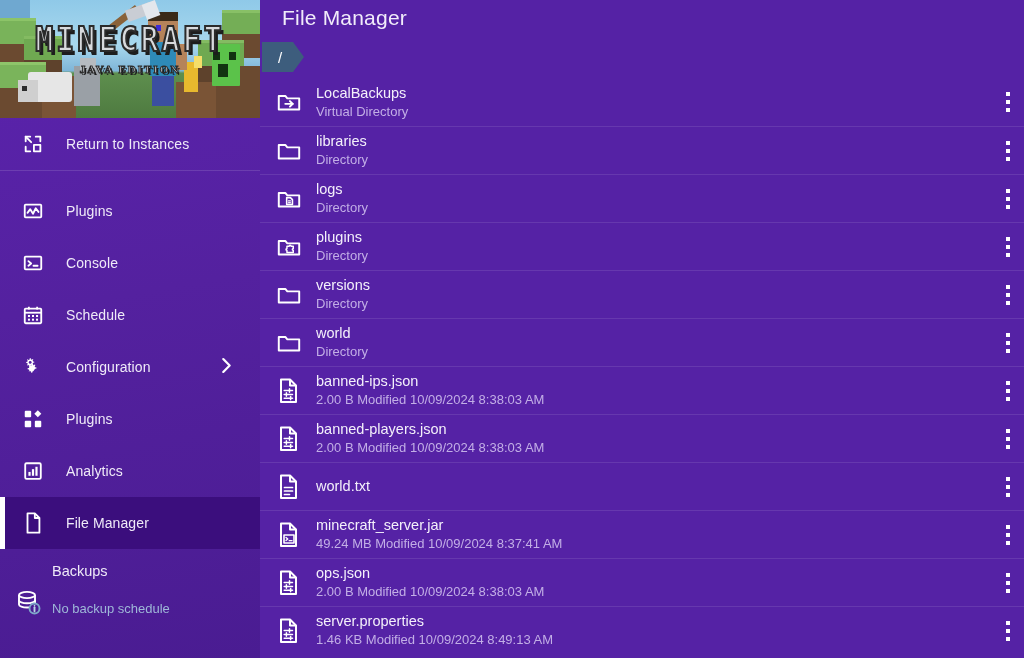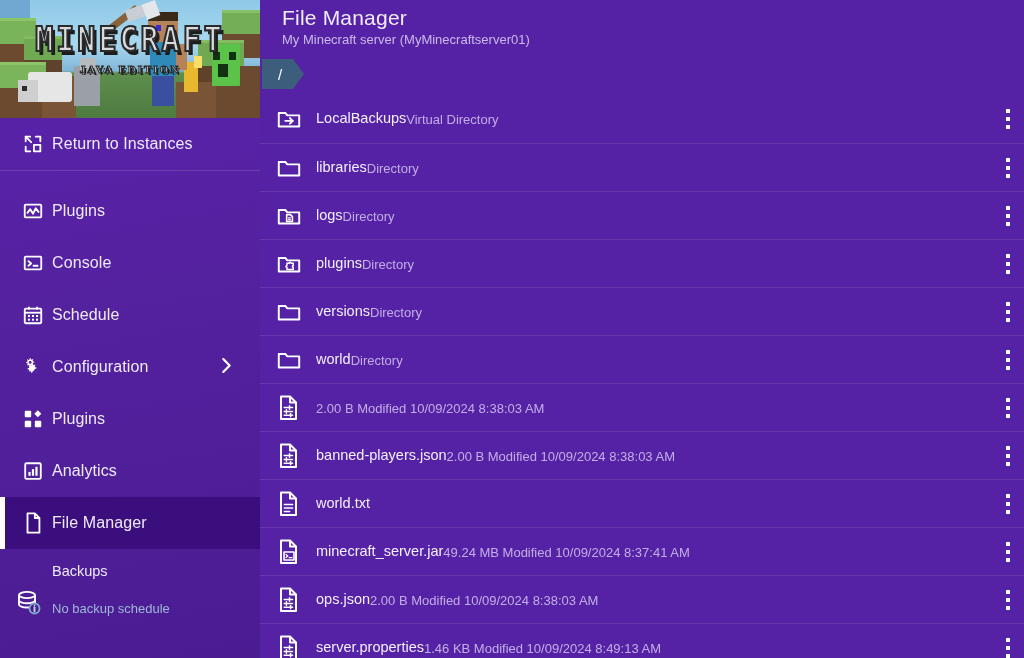--- a/index.html
+++ b/index.html
@@ -89,21 +89,21 @@
 
   
   .nav { position: relative; padding-top: 0; }
   .nav-item {
     display: flex; align-items: center;
     height: 52px; padding-left: 18px;
     color: #EDE8F6; font-size: 14.5px; cursor: pointer;
     position: relative;
   }
   .nav-item .ico { width: 30px; flex: 0 0 30px; display:flex; align-items:center; justify-content:center; }
-  .nav-item .lbl { margin-left: 4px; font-size: 16px; color: #EFEAF8; letter-spacing: .1px;}
+  .nav-item .lbl { margin-left: 18px; font-size: 14px; color: #EFEAF8; letter-spacing: .1px;}
   .nav-item .chev { position:absolute; right: 26px; top: 50%; transform: translateY(-50%); }
   .nav-item.active { background: #3B0E7D; }
   .nav-item.active::before {
     content:""; position:absolute; left:0; top:0; bottom:0; width:5px; background:#FFFFFF;
   }
   .nav-sep { height:1px; background: rgba(255,255,255,.13); margin: 0; }
   .nav-gap { height: 14px; }
 
   
   .backups { position: relative; padding-left: 10px; margin-top: 14px; }
@@ -128,21 +128,21 @@
 
   .file-list { margin-top: 6px; }
   .file-row {
     display:flex; align-items:center;
     height:48px; padding-left: 12px; position:relative;
     border-top: 1px solid rgba(255,255,255,.10);
     cursor:pointer;
   }
   .file-row:first-child { border-top: none; }
   .file-row .ficon { width:34px; flex:0 0 34px; display:flex; align-items:center; justify-content:center; }
-  .file-row .meta { margin-left: 10px; display:flex; flex-direction:row; justify-content:center; }
+  .file-row .meta { margin-left: 10px; display:flex; flex-direction:column; justify-content:center; }
   .file-row .fname { color:#F4F0FB; font-size:14.5px; line-height:17px; }
   .file-row .fsub  { color:#C2AEE6; font-size:13px; line-height:17px; margin-top:1px; }
   .kebab {
     position:absolute; right: 7px; top: 50%; transform: translateY(-50%);
     width: 18px; height: 30px; display:flex; flex-direction:column;
     align-items:center; justify-content:center; gap:4px; cursor:pointer;
   }
   .kebab i { display:block; width:4px; height:4px; background:#FFFFFF; }
 </style>
 </head>
@@ -317,21 +317,20 @@
         <div class="bk-sub">No backup schedule</div>
       </div>
 
     </nav>
   </aside>
 
   <section class="main">
 
     <div class="header">
       <div class="title">File Manager</div>
-      <div class="sub">My Minecraft server (MyMinecraftserver01)</div>
     </div>
 
     <div class="crumbs">
       <span class="crumb">/</span>
     </div>
 
     <div class="file-list" id="file-list">
         <div class="file-row">
           <span class="ficon">
             <svg width="26" height="26" viewBox="0 0 28 28" fill="none" stroke="#fff" stroke-width="2.1" stroke-linejoin="round">
@@ -443,20 +442,21 @@
         <line x1="8.2" y1="13.5" x2="16.5" y2="13.5"></line>
                 <line x1="13.5" y1="11.8" x2="13.5" y2="15.2"></line>
         <line x1="8.2" y1="17.5" x2="16.5" y2="17.5"></line>
                 <line x1="10.4" y1="15.8" x2="10.4" y2="19.2"></line>
         <line x1="8.2" y1="21.2" x2="16.5" y2="21.2"></line>
                 <line x1="14.6" y1="19.6" x2="14.6" y2="22.8"></line>
       </g>
             </svg>
           </span>
           <span class="meta">
+            <span class="fname">banned-ips.json</span>
             <span class="fsub">2.00 B Modified 10/09/2024 8:38:03 AM</span>
           </span>
           <span class="kebab">
             <i></i>
             <i></i>
             <i></i>
           </span>
         </div>
         <div class="file-row">
           <span class="ficon">

